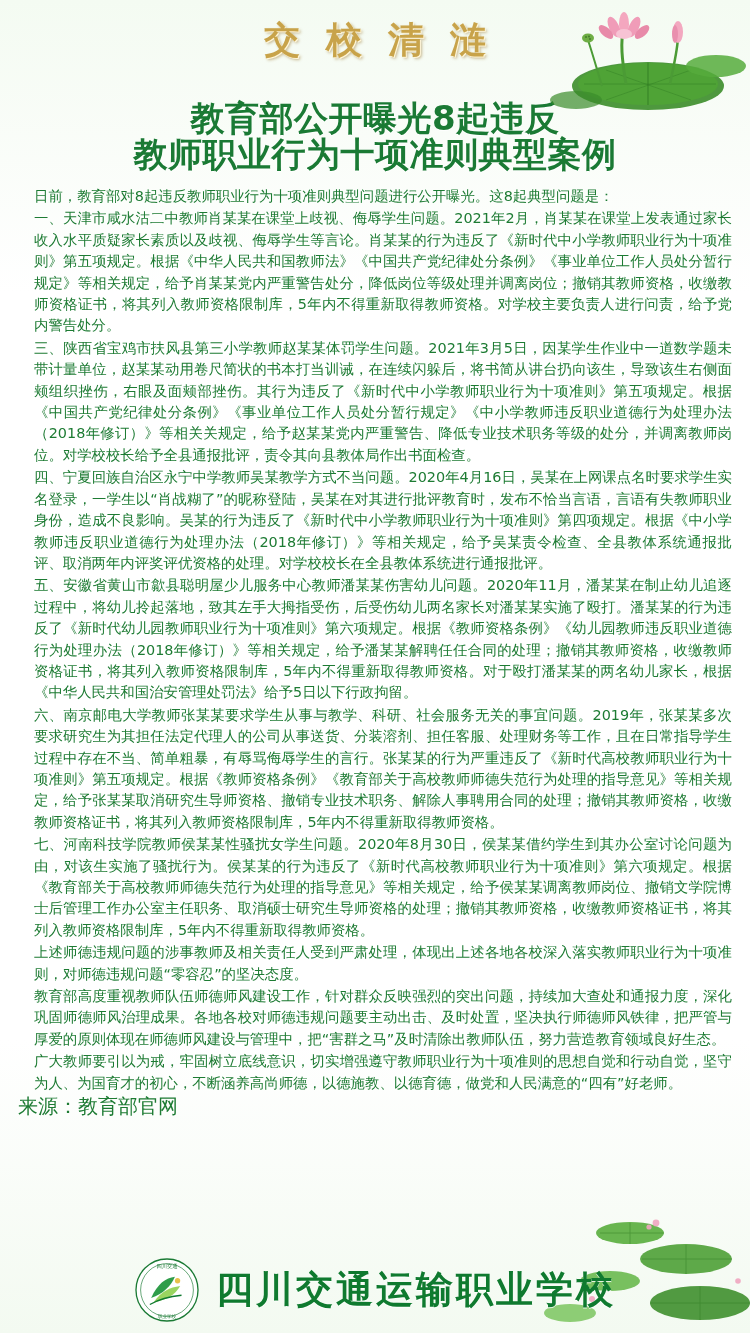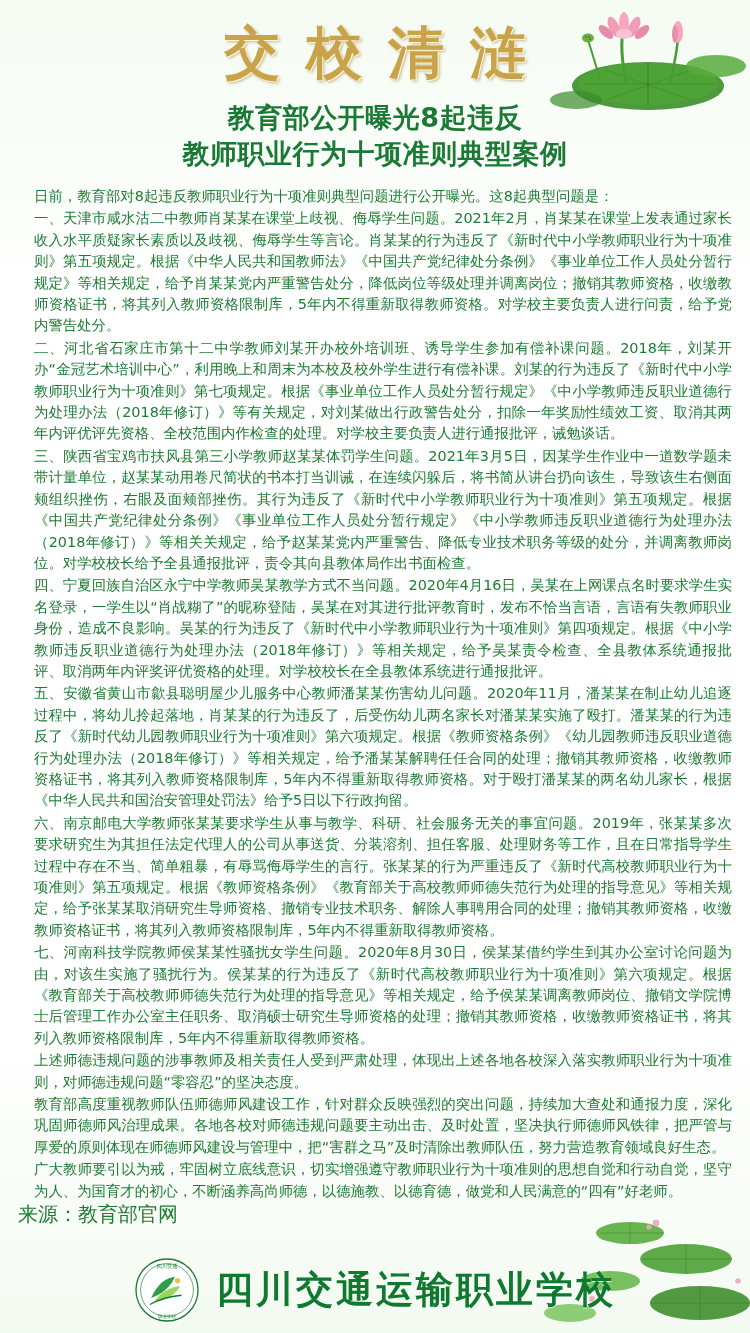--- a/index.html
+++ b/index.html
@@ -37,38 +37,38 @@
   
   .banner {
     position: relative;
     height: 96px;
     text-align: center;
     padding-top: 16px;
     box-sizing: border-box;
   }
   .banner-text {
     font-family: "DejaVu Serif", serif;
-    font-size: 56px;
+    font-size: 36px;
     letter-spacing: 26px;
     font-weight: 700;
     color: #c8a34a;
     text-shadow:
       1px 1px 0 #fff6d8,
       2px 2px 3px rgba(140,100,20,0.45);
     padding-left: 26px;
     display: inline-block;
   }
 
   
   .headline {
     text-align: center;
     color: #1a7a34;
     font-family: "DejaVu Sans", sans-serif;
     font-weight: 700;
-    font-size: 27px;
+    font-size: 34px;
     line-height: 36px;
     letter-spacing: 0.5px;
     margin-top: 4px;
     text-shadow: 0 1px 0 rgba(255,255,255,0.9);
   }
   .headline .l2 { display: block; }
 
   
   .content {
     margin: 14px 18px 0 18px;
@@ -186,24 +186,23 @@
   </div>
 
   <div class="headline">
     <span class="l1">教育部公开曝光8起违反</span>
     <span class="l2">教师职业行为十项准则典型案例</span>
   </div>
 
   <div class="content">
     <p class="noindent">日前，教育部对8起违反教师职业行为十项准则典型问题进行公开曝光。这8起典型问题是：</p>
     <p class="noindent">一、天津市咸水沽二中教师肖某某在课堂上歧视、侮辱学生问题。2021年2月，肖某某在课堂上发表通过家长收入水平质疑家长素质以及歧视、侮辱学生等言论。肖某某的行为违反了《新时代中小学教师职业行为十项准则》第五项规定。根据《中华人民共和国教师法》《中国共产党纪律处分条例》《事业单位工作人员处分暂行规定》等相关规定，给予肖某某党内严重警告处分，降低岗位等级处理并调离岗位；撤销其教师资格，收缴教师资格证书，将其列入教师资格限制库，5年内不得重新取得教师资格。对学校主要负责人进行问责，给予党内警告处分。</p>
-    <p class="noindent">二、河北省石家庄市第十二中学教师刘某开办校外培训班、诱导学生参加有偿补课问题。2018年，刘某开办“金冠艺术培训中心”，利用晚上和周末为本校及校外学生进行有偿补课。刘某的行为违反了《新时代中小学教师职业行为十项准则》第七项规定。根据《事业单位工作人员处分暂行规定》《中小学教师违反职业道德行为处理办法（2018年修订）》等有关规定，对刘某做出行政警告处分，扣除一年奖励性绩效工资、取消其两年内评优评先资格、全校范围内作检查的处理。对学校主要负责人进行通报批评，诫勉谈话。</p>
     <p class="noindent">三、陕西省宝鸡市扶风县第三小学教师赵某某体罚学生问题。2021年3月5日，因某学生作业中一道数学题未带计量单位，赵某某动用卷尺简状的书本打当训诫，在连续闪躲后，将书简从讲台扔向该生，导致该生右侧面颊组织挫伤，右眼及面颊部挫伤。其行为违反了《新时代中小学教师职业行为十项准则》第五项规定。根据《中国共产党纪律处分条例》《事业单位工作人员处分暂行规定》《中小学教师违反职业道德行为处理办法（2018年修订）》等相关关规定，给予赵某某党内严重警告、降低专业技术职务等级的处分，并调离教师岗位。对学校校长给予全县通报批评，责令其向县教体局作出书面检查。</p>
     <p class="noindent">四、宁夏回族自治区永宁中学教师吴某教学方式不当问题。2020年4月16日，吴某在上网课点名时要求学生实名登录，一学生以“肖战糊了”的昵称登陆，吴某在对其进行批评教育时，发布不恰当言语，言语有失教师职业身份，造成不良影响。吴某的行为违反了《新时代中小学教师职业行为十项准则》第四项规定。根据《中小学教师违反职业道德行为处理办法（2018年修订）》等相关规定，给予吴某责令检查、全县教体系统通报批评、取消两年内评奖评优资格的处理。对学校校长在全县教体系统进行通报批评。</p>
-    <p class="noindent">五、安徽省黄山市歙县聪明屋少儿服务中心教师潘某某伤害幼儿问题。2020年11月，潘某某在制止幼儿追逐过程中，将幼儿拎起落地，肖某某的行为违反了，后受伤幼儿两名家长对潘某某实施了殴打。潘某某的行为违反了《新时代幼儿园教师职业行为十项准则》第六项规定。根据《教师资格条例》《幼儿园教师违反职业道德行为处理办法（2018年修订）》等相关规定，给予潘某某解聘任任合同的处理；撤销其教师资格，收缴教师资格证书，将其列入教师资格限制库，5年内不得重新取得教师资格。对于殴打潘某某的两名幼儿家长，根据《中华人民共和国治安管理处罚法》给予5日以下行政拘留。</p>
+    <p class="noindent">五、安徽省黄山市歙县聪明屋少儿服务中心教师潘某某伤害幼儿问题。2020年11月，潘某某在制止幼儿追逐过程中，将幼儿拎起落地，致其左手大拇指受伤，后受伤幼儿两名家长对潘某某实施了殴打。潘某某的行为违反了《新时代幼儿园教师职业行为十项准则》第六项规定。根据《教师资格条例》《幼儿园教师违反职业道德行为处理办法（2018年修订）》等相关规定，给予潘某某解聘任任合同的处理；撤销其教师资格，收缴教师资格证书，将其列入教师资格限制库，5年内不得重新取得教师资格。对于殴打潘某某的两名幼儿家长，根据《中华人民共和国治安管理处罚法》给予5日以下行政拘留。</p>
     <p class="noindent">六、南京邮电大学教师张某某要求学生从事与教学、科研、社会服务无关的事宜问题。2019年，张某某多次要求研究生为其担任法定代理人的公司从事送货、分装溶剂、担任客服、处理财务等工作，且在日常指导学生过程中存在不当、简单粗暴，有辱骂侮辱学生的言行。张某某的行为严重违反了《新时代高校教师职业行为十项准则》第五项规定。根据《教师资格条例》《教育部关于高校教师师德失范行为处理的指导意见》等相关规定，给予张某某取消研究生导师资格、撤销专业技术职务、解除人事聘用合同的处理；撤销其教师资格，收缴教师资格证书，将其列入教师资格限制库，5年内不得重新取得教师资格。</p>
     <p class="noindent">七、河南科技学院教师侯某某性骚扰女学生问题。2020年8月30日，侯某某借约学生到其办公室讨论问题为由，对该生实施了骚扰行为。侯某某的行为违反了《新时代高校教师职业行为十项准则》第六项规定。根据《教育部关于高校教师师德失范行为处理的指导意见》等相关规定，给予侯某某调离教师岗位、撤销文学院博士后管理工作办公室主任职务、取消硕士研究生导师资格的处理；撤销其教师资格，收缴教师资格证书，将其列入教师资格限制库，5年内不得重新取得教师资格。</p>
     <p class="noindent">上述师德违规问题的涉事教师及相关责任人受到严肃处理，体现出上述各地各校深入落实教师职业行为十项准则，对师德违规问题“零容忍”的坚决态度。</p>
     <p class="noindent">教育部高度重视教师队伍师德师风建设工作，针对群众反映强烈的突出问题，持续加大查处和通报力度，深化巩固师德师风治理成果。各地各校对师德违规问题要主动出击、及时处置，坚决执行师德师风铁律，把严管与厚爱的原则体现在师德师风建设与管理中，把“害群之马”及时清除出教师队伍，努力营造教育领域良好生态。</p>
     <p class="noindent">广大教师要引以为戒，牢固树立底线意识，切实增强遵守教师职业行为十项准则的思想自觉和行动自觉，坚守为人、为国育才的初心，不断涵养高尚师德，以德施教、以德育德，做党和人民满意的“四有”好老师。</p>
   </div>
 
   <div class="source">
     <div>来源：教育部官网</div>
 

